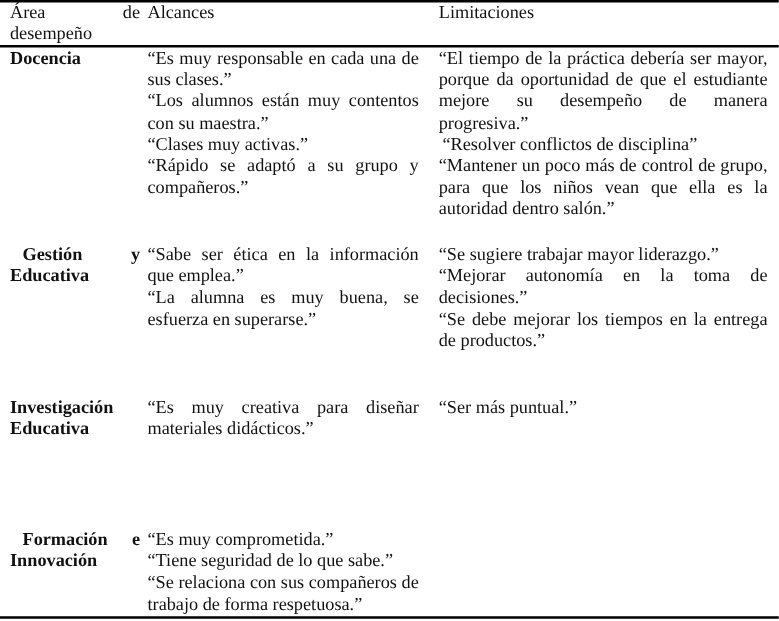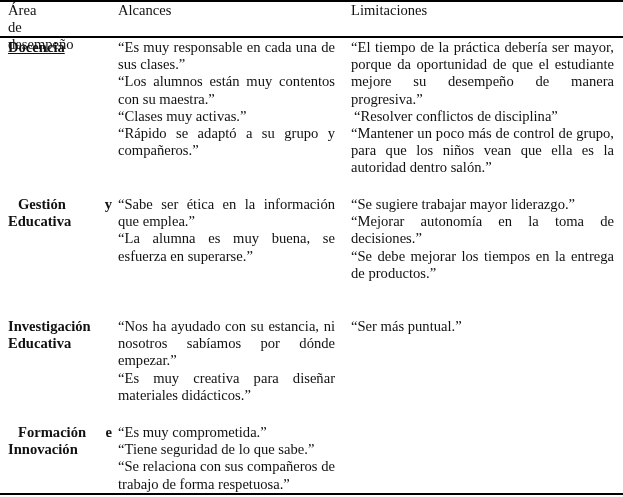--- a/index.html
+++ b/index.html
@@ -53,21 +53,20 @@
     .area-name .line {
       display: block;
     }
     .justify-full {
       text-align-last: justify !important;
       margin-left: 10px;
     }
     .hdr-area {
       display: flex;
       justify-content: space-between;
-      flex-direction: column;
     }
     .indent { padding-left: 3px; }
   </style>
 </head>
 <body>
 
 <div class="table">
   <div class="rule top"></div>
   <div class="rule header"></div>
   <div class="rule bottom"></div>
@@ -75,21 +74,21 @@
   <div class="cell col1" style="top:2px;">
     <div class="hdr-area">
       <span>Área</span>
       <span>de</span>
     </div>
     <div>desempeño</div>
   </div>
   <div class="cell col2" style="top:2px;">Alcances</div>
   <div class="cell col3" style="top:2px;">Limitaciones</div>
 
-  <div class="cell col1 area-name" style="top:39px;text-decoration:underline;">
+  <div class="cell col1 area-name" style="top:39px;">
     <span class="line">Docencia</span>
   </div>
   <div class="cell col2" style="top:39px;">
     <p>“Es muy responsable en cada una de sus clases.”</p>
     <p>“Los alumnos están muy contentos con su maestra.”</p>
     <p>“Clases muy activas.”</p>
     <p>“Rápido se adaptó a su grupo y compañeros.”</p>
   </div>
   <div class="cell col3" style="top:39px;">
     <p>“El tiempo de la práctica debería ser mayor, porque da oportunidad de que el estudiante mejore su desempeño de manera progresiva.”</p>
@@ -109,21 +108,20 @@
     <p>“Se sugiere trabajar mayor liderazgo.”</p>
     <p>“Mejorar autonomía en la toma de decisiones.”</p>
     <p>“Se debe mejorar los tiempos en la entrega de productos.”</p>
   </div>
 
   <div class="cell col1 area-name" style="top:318px;">
     <span class="line">Investigación</span>
     <span class="line">Educativa</span>
   </div>
   <div class="cell col2" style="top:318px;">
-    <p>“Nos ha ayudado con su estancia, ni nosotros sabíamos por dónde empezar.”</p>
     <p>“Es muy creativa para diseñar materiales didácticos.”</p>
   </div>
   <div class="cell col3" style="top:318px;">
     <p>“Ser más puntual.”</p>
   </div>
 
   <div class="cell col1 area-name" style="top:424px;">
     <span class="line justify-full">Formación e</span>
     <span class="line">Innovación</span>
   </div>

